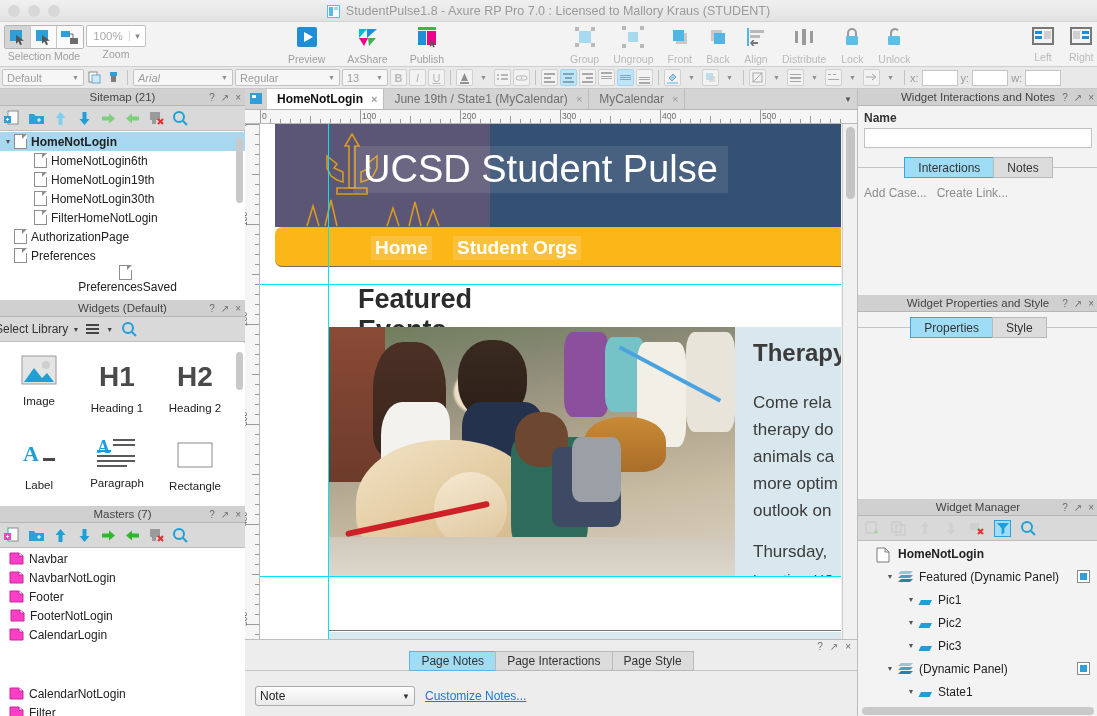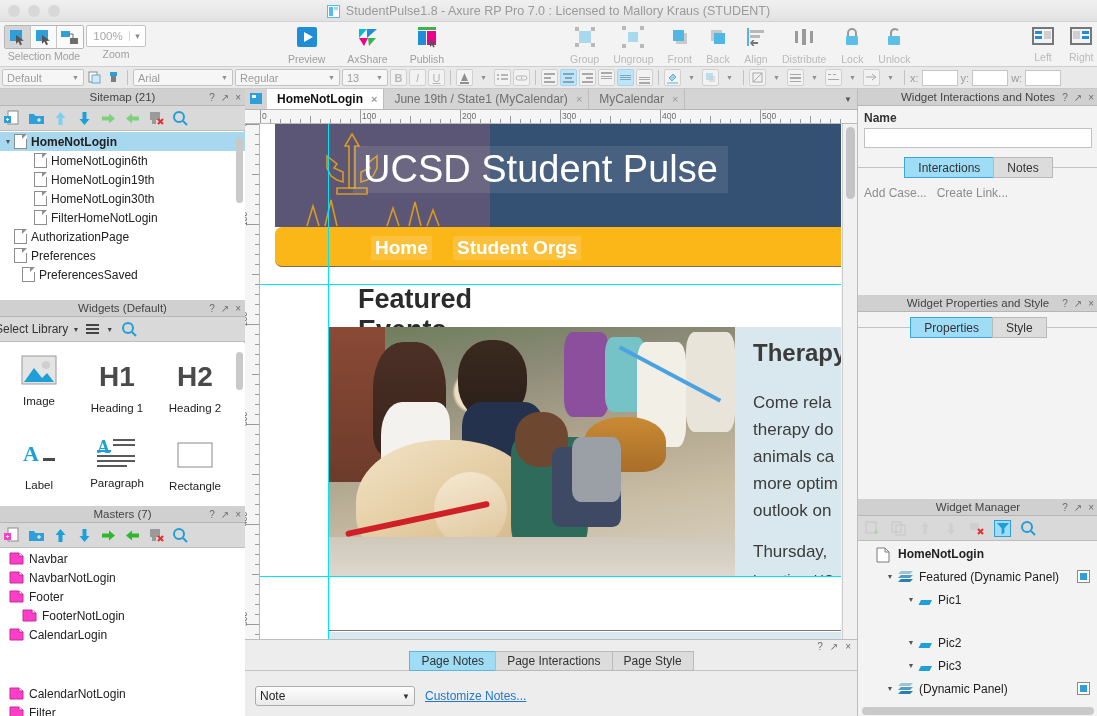--- a/index.html
+++ b/index.html
@@ -414,21 +414,21 @@
           <rect x="5" y="5" width="8" height="8" fill="#cfe9f7" stroke="#6da8c8"></rect>
         </svg>
     </div>
     <div class="fb-btn">
       <svg width="15" height="15" viewBox="0 0 15 15">
           <rect x="4" y="2" width="7" height="4" fill="#2e9fd8"></rect>
           <rect x="5" y="6" width="5" height="6" fill="#7d7d7d"></rect>
         </svg>
     </div>
     <div class="fb-sep"></div>
-    <div class="combo" style="width:100px;">
+    <div class="combo" style="width:100px;font-style:italic;">
       <span class="cv">Arial</span>
       <span class="ca">▼</span>
     </div>
     <div class="combo" style="width:105px;">
       <span class="cv">Regular</span>
       <span class="ca">▼</span>
     </div>
     <div class="combo" style="width:46px;">
       <span class="cv">13</span>
       <span class="ca">▼</span>
@@ -663,21 +663,21 @@
           <div class="trow" style="padding-left: 2px;">
             <span class="tw"></span>
             <span class="pgicon"></span>
             <span>AuthorizationPage</span>
           </div>
           <div class="trow" style="padding-left: 2px;">
             <span class="tw"></span>
             <span class="pgicon"></span>
             <span>Preferences</span>
           </div>
-          <div class="trow" style="padding-left: 10px;">
+          <div class="trow" style="padding-left: 10px; flex-direction: column;">
             <span class="tw"></span>
             <span class="pgicon"></span>
             <span>PreferencesSaved</span>
           </div>
         </div>
       <div class="vscroll" style="top:48px;height:66px;"></div>
     </div>
 
     <div class="widgets">
       <div class="panel-hdr">
@@ -849,21 +849,21 @@
               </svg></span>
             <span>NavbarNotLogin</span>
           </div>
           <div class="trow" style="padding-left: 9px;">
             <span class="mcicon"><svg width="15" height="13" viewBox="0 0 15 13">
                 <path d="M1 1h9l4 3v8H1z" fill="#ff3ec8" stroke="#c02a98"></path>
                 <path d="M10 1v3h4" fill="#fff" stroke="#c02a98"></path>
               </svg></span>
             <span>Footer</span>
           </div>
-          <div class="trow" style="padding-left: 22px;">
+          <div class="trow" style="padding-left: 10px;">
             <span class="mcicon"><svg width="15" height="13" viewBox="0 0 15 13">
                 <path d="M1 1h9l4 3v8H1z" fill="#ff3ec8" stroke="#c02a98"></path>
                 <path d="M10 1v3h4" fill="#fff" stroke="#c02a98"></path>
               </svg></span>
             <span>FooterNotLogin</span>
           </div>
           <div class="trow" style="padding-left: 9px;">
             <span class="mcicon"><svg width="15" height="13" viewBox="0 0 15 13">
                 <path d="M1 1h9l4 3v8H1z" fill="#ff3ec8" stroke="#c02a98"></path>
                 <path d="M10 1v3h4" fill="#fff" stroke="#c02a98"></path>
@@ -1280,21 +1280,21 @@
               <i></i>
             </span>
           </div>
           <div class="wmrow" style="padding-left: 46px;">
             <span class="tw">▼</span>
             <span class="sticon"><svg width="15" height="8" viewBox="0 0 15 8">
                 <path d="M3 1h11l-2.5 5H0.5z" fill="#1f9fd8"></path>
               </svg></span>
             <span>Pic1</span>
           </div>
-          <div class="wmrow" style="padding-left: 46px; margin-top: 20px;">
+          <div class="wmrow" style="padding-left: 46px;">
             <span class="tw">▼</span>
             <span class="sticon"><svg width="15" height="8" viewBox="0 0 15 8">
                 <path d="M3 1h11l-2.5 5H0.5z" fill="#1f9fd8"></path>
               </svg></span>
             <span>Pic2</span>
           </div>
           <div class="wmrow" style="padding-left: 46px;">
             <span class="tw">▼</span>
             <span class="sticon"><svg width="15" height="8" viewBox="0 0 15 8">
                 <path d="M3 1h11l-2.5 5H0.5z" fill="#1f9fd8"></path>

